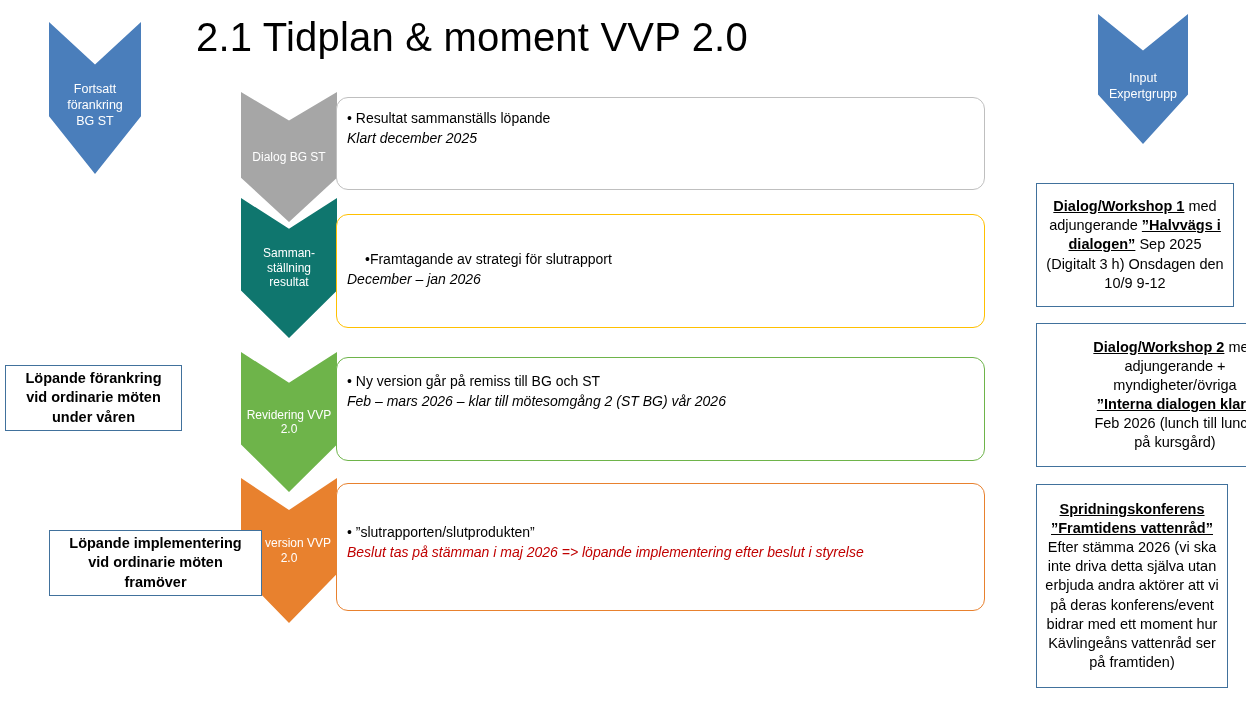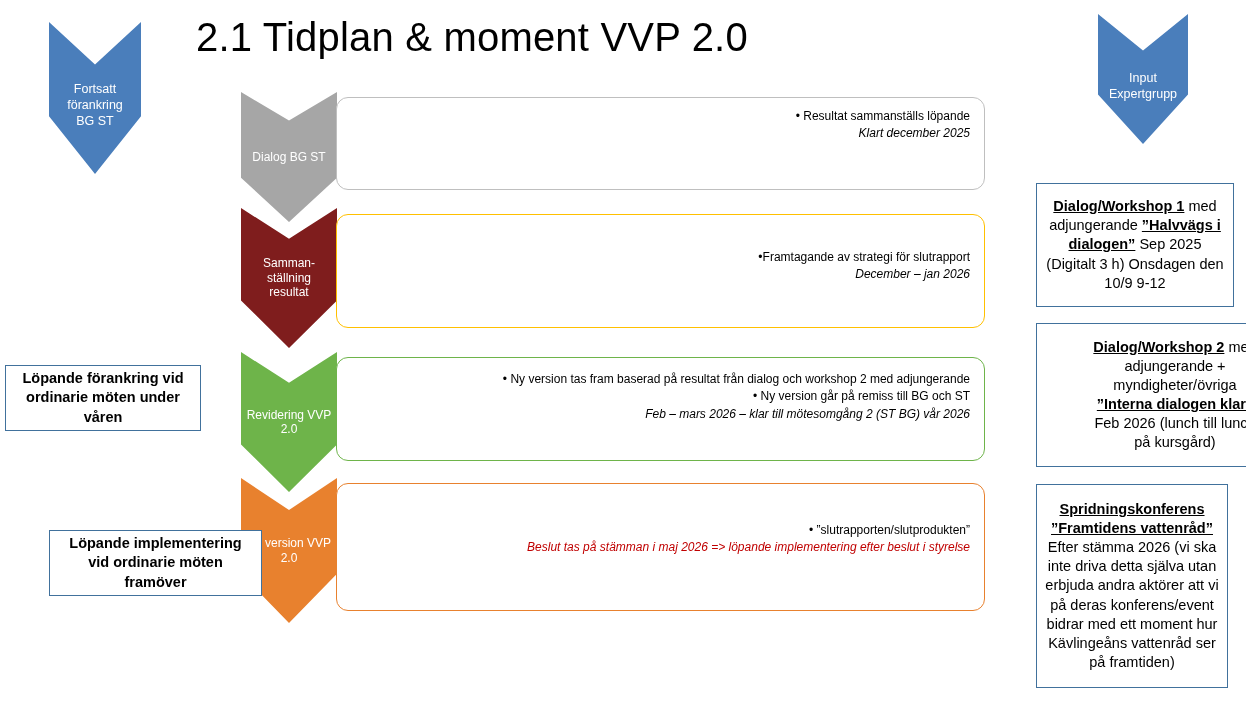--- a/index.html
+++ b/index.html
@@ -78,26 +78,25 @@
   }
   .proc-box {
     position: absolute;
     background: #ffffff;
     border: 1.4px solid #bfbfbf;
     border-radius: 12px;
     box-sizing: border-box;
   }
   .proc-body {
     padding: 10px 14px 8px 10px;
-    font-size: 12px;
+    font-size: 14px;
     line-height: 1.45;
-    text-align: right;
   }
   .proc-body .line { white-space: nowrap; }
-  .proc-body .ital { font-style: italic; margin-left: 35px; }
+  .proc-body .ital { font-style: italic; }
   .proc-body .red { color: #C00000; font-style: italic; }
 
   
   .note-box {
     position: absolute;
     background: #ffffff;
     border: 1.2px solid #41719C;
     box-sizing: border-box;
     display: flex;
     align-items: center;
@@ -134,56 +133,55 @@
   <div class="chevron proc-chevron" style="left:241px; top:92px; height:130px; background:#A6A6A6;">
     <span class="ctext">Dialog BG ST</span>
   </div>
   <div class="proc-box" style="left:336px; top:97px; width:649px; height:93px; border-color:#bfbfbf;">
     <div class="proc-body">
       <div class="line">• Resultat sammanställs löpande</div>
       <div class="line ital">Klart december 2025</div>
     </div>
   </div>
 
-  <div class="chevron proc-chevron" style="left:241px; top:208px; height:140px; background:#7f1d1d;">
+  <div class="chevron proc-chevron" style="left:241px; top:198px; height:140px; background:#0f766e;">
     <span class="ctext">Samman-
 ställning
 resultat</span>
   </div>
   <div class="proc-box" style="left:336px; top:214px; width:649px; height:114px; border-color:#FFC000;">
     <div class="proc-body" style="padding-top:34px;">
       <div class="line" style="padding-left:18px;">•Framtagande av strategi för slutrapport</div>
       <div class="line ital">December – jan 2026</div>
     </div>
   </div>
 
   <div class="chevron proc-chevron" style="left:241px; top:352px; height:140px; background:#6EB44A;">
     <span class="ctext">Revidering VVP
 2.0</span>
   </div>
   <div class="proc-box" style="left:336px; top:357px; width:649px; height:104px; border-color:#6EB44A;">
     <div class="proc-body" style="padding-top:13px;">
-      <div class="line">• Ny version tas fram baserad på resultat från dialog och workshop 2 med adjungerande</div>
       <div class="line">• Ny version går på remiss till BG och ST</div>
       <div class="line ital">Feb – mars 2026 – klar till mötesomgång 2 (ST BG) vår 2026</div>
     </div>
   </div>
 
   <div class="chevron proc-chevron" style="left:241px; top:478px; height:145px; background:#E8812E;">
     <span class="ctext">Ny version VVP
 2.0</span>
   </div>
   <div class="proc-box" style="left:336px; top:483px; width:649px; height:128px; border-color:#E8812E;">
     <div class="proc-body" style="padding-top:38px;">
       <div class="line">• ”slutrapporten/slutprodukten”</div>
       <div class="line red">Beslut tas på stämman i maj 2026 =&gt; löpande implementering efter beslut i styrelse</div>
     </div>
   </div>
 
-  <div class="note-box left-note" style="left:5px; top:365px; width:196px; height:66px;">
+  <div class="note-box left-note" style="left:5px; top:365px; width:177px; height:66px;">
     <div class="nb-inner">Löpande förankring vid ordinarie möten under våren</div>
   </div>
 
   <div class="note-box left-note" style="left:5px; top:530px; width:213px; height:66px;margin-left:44px;">
     <div class="nb-inner">Löpande implementering vid ordinarie möten framöver</div>
   </div>
 
   <div class="note-box right-note" style="left:1036px; top:183px; width:198px; height:124px;">
     <div class="nb-inner"><b>Dialog/Workshop 1</b><span> med adjungerande </span><b>”Halvvägs i dialogen”</b><span> Sep 2025 (Digitalt 3 h) Onsdagen den 10/9 9-12</span></div>
   </div>

